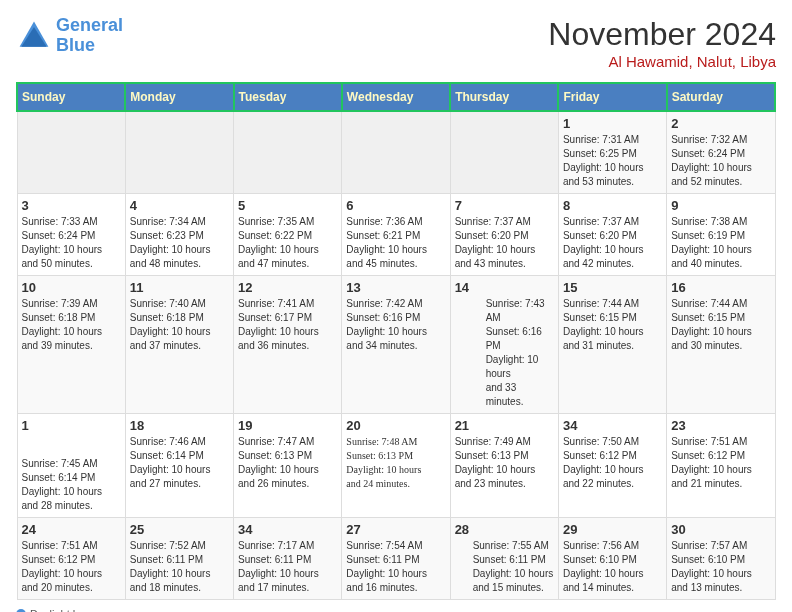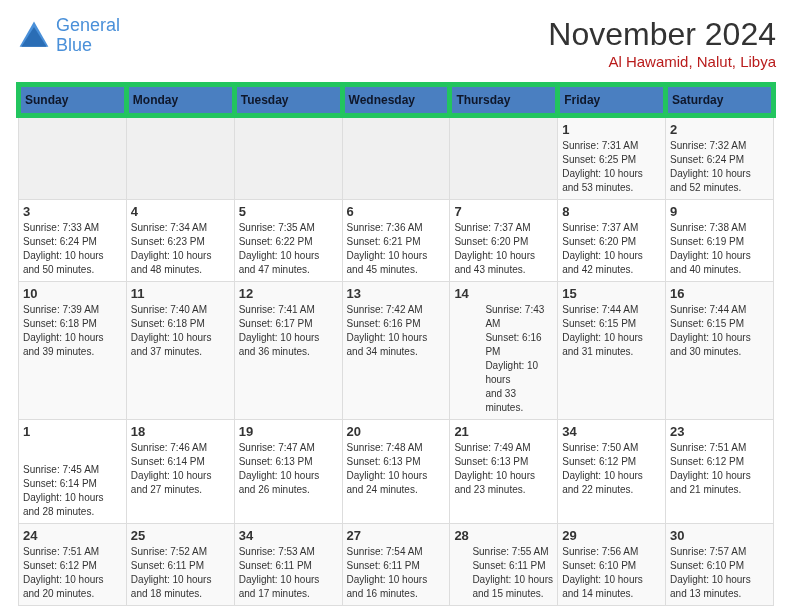--- a/index.html
+++ b/index.html
@@ -16,21 +16,21 @@
       align-items: flex-start;
       margin-bottom: 12px;
     }
     .logo {
       display: flex;
       align-items: center;
       gap: 4px;
     }
     .logo-text {
       font-size: 18px;
-      font-weight: normal;
+      font-weight: bold;
       color: #333;
       line-height: 1.1;
     }
     .logo-text span {
       color: #4a90d9;
     }
     .logo-icon {
       width: 36px;
       height: 36px;
     }
@@ -46,26 +46,26 @@
       font-size: 15px;
       color: #b91c1c;
     }
     table {
       width: 100%;
       border-collapse: collapse;
       font-size: 11px;
     }
     thead th {
       background-color: #4a7fc1;
-      color: #0f172a;
+      color: #fef9c3;
       padding: 6px 4px;
       text-align: left;
       font-size: 12px;
       font-weight: bold;
-      border: 5px solid #22c55e;
+      border: 2px solid #22c55e;
     }
     tbody td {
       border: 1px solid #ddd;
       vertical-align: top;
       padding: 4px;
       height: 80px;
       width: calc(100% / 7);
     }
     tbody tr:nth-child(odd) td {
       background-color: #f9f9f9;
@@ -278,21 +278,21 @@
         </td>
         <td>
           <div class="day-num">19</div>
           <div class="day-info" style="white-space: pre-line;">Sunrise: 7:47 AM
 Sunset: 6:13 PM
 Daylight: 10 hours
 and 26 minutes.</div>
         </td>
         <td>
           <div class="day-num">20</div>
-          <div class="day-info" style="white-space: pre-line;">Sunrise: 7:48 AM
+          <div class="day-info" style="white-space: pre-line; font-family: Liberation Serif, serif;">Sunrise: 7:48 AM
 Sunset: 6:13 PM
 Daylight: 10 hours
 and 24 minutes.</div>
         </td>
         <td>
           <div class="day-num">21</div>
           <div class="day-info" style="white-space: pre-line;">Sunrise: 7:49 AM
 Sunset: 6:13 PM
 Daylight: 10 hours
 and 23 minutes.</div>
@@ -322,21 +322,21 @@
         </td>
         <td>
           <div class="day-num">25</div>
           <div class="day-info" style="white-space: pre-line;">Sunrise: 7:52 AM
 Sunset: 6:11 PM
 Daylight: 10 hours
 and 18 minutes.</div>
         </td>
         <td>
           <div class="day-num">34</div>
-          <div class="day-info" style="white-space: pre-line;">Sunrise: 7:53 AM
+          <div class="day-info" style="white-space: pre-line;">Sunrise: 7:17 AM
 Sunset: 6:11 PM
 Daylight: 10 hours
 and 17 minutes.</div>
         </td>
         <td>
           <div class="day-num">27</div>
           <div class="day-info" style="white-space: pre-line;">Sunrise: 7:54 AM
 Sunset: 6:11 PM
 Daylight: 10 hours
 and 16 minutes.</div>

